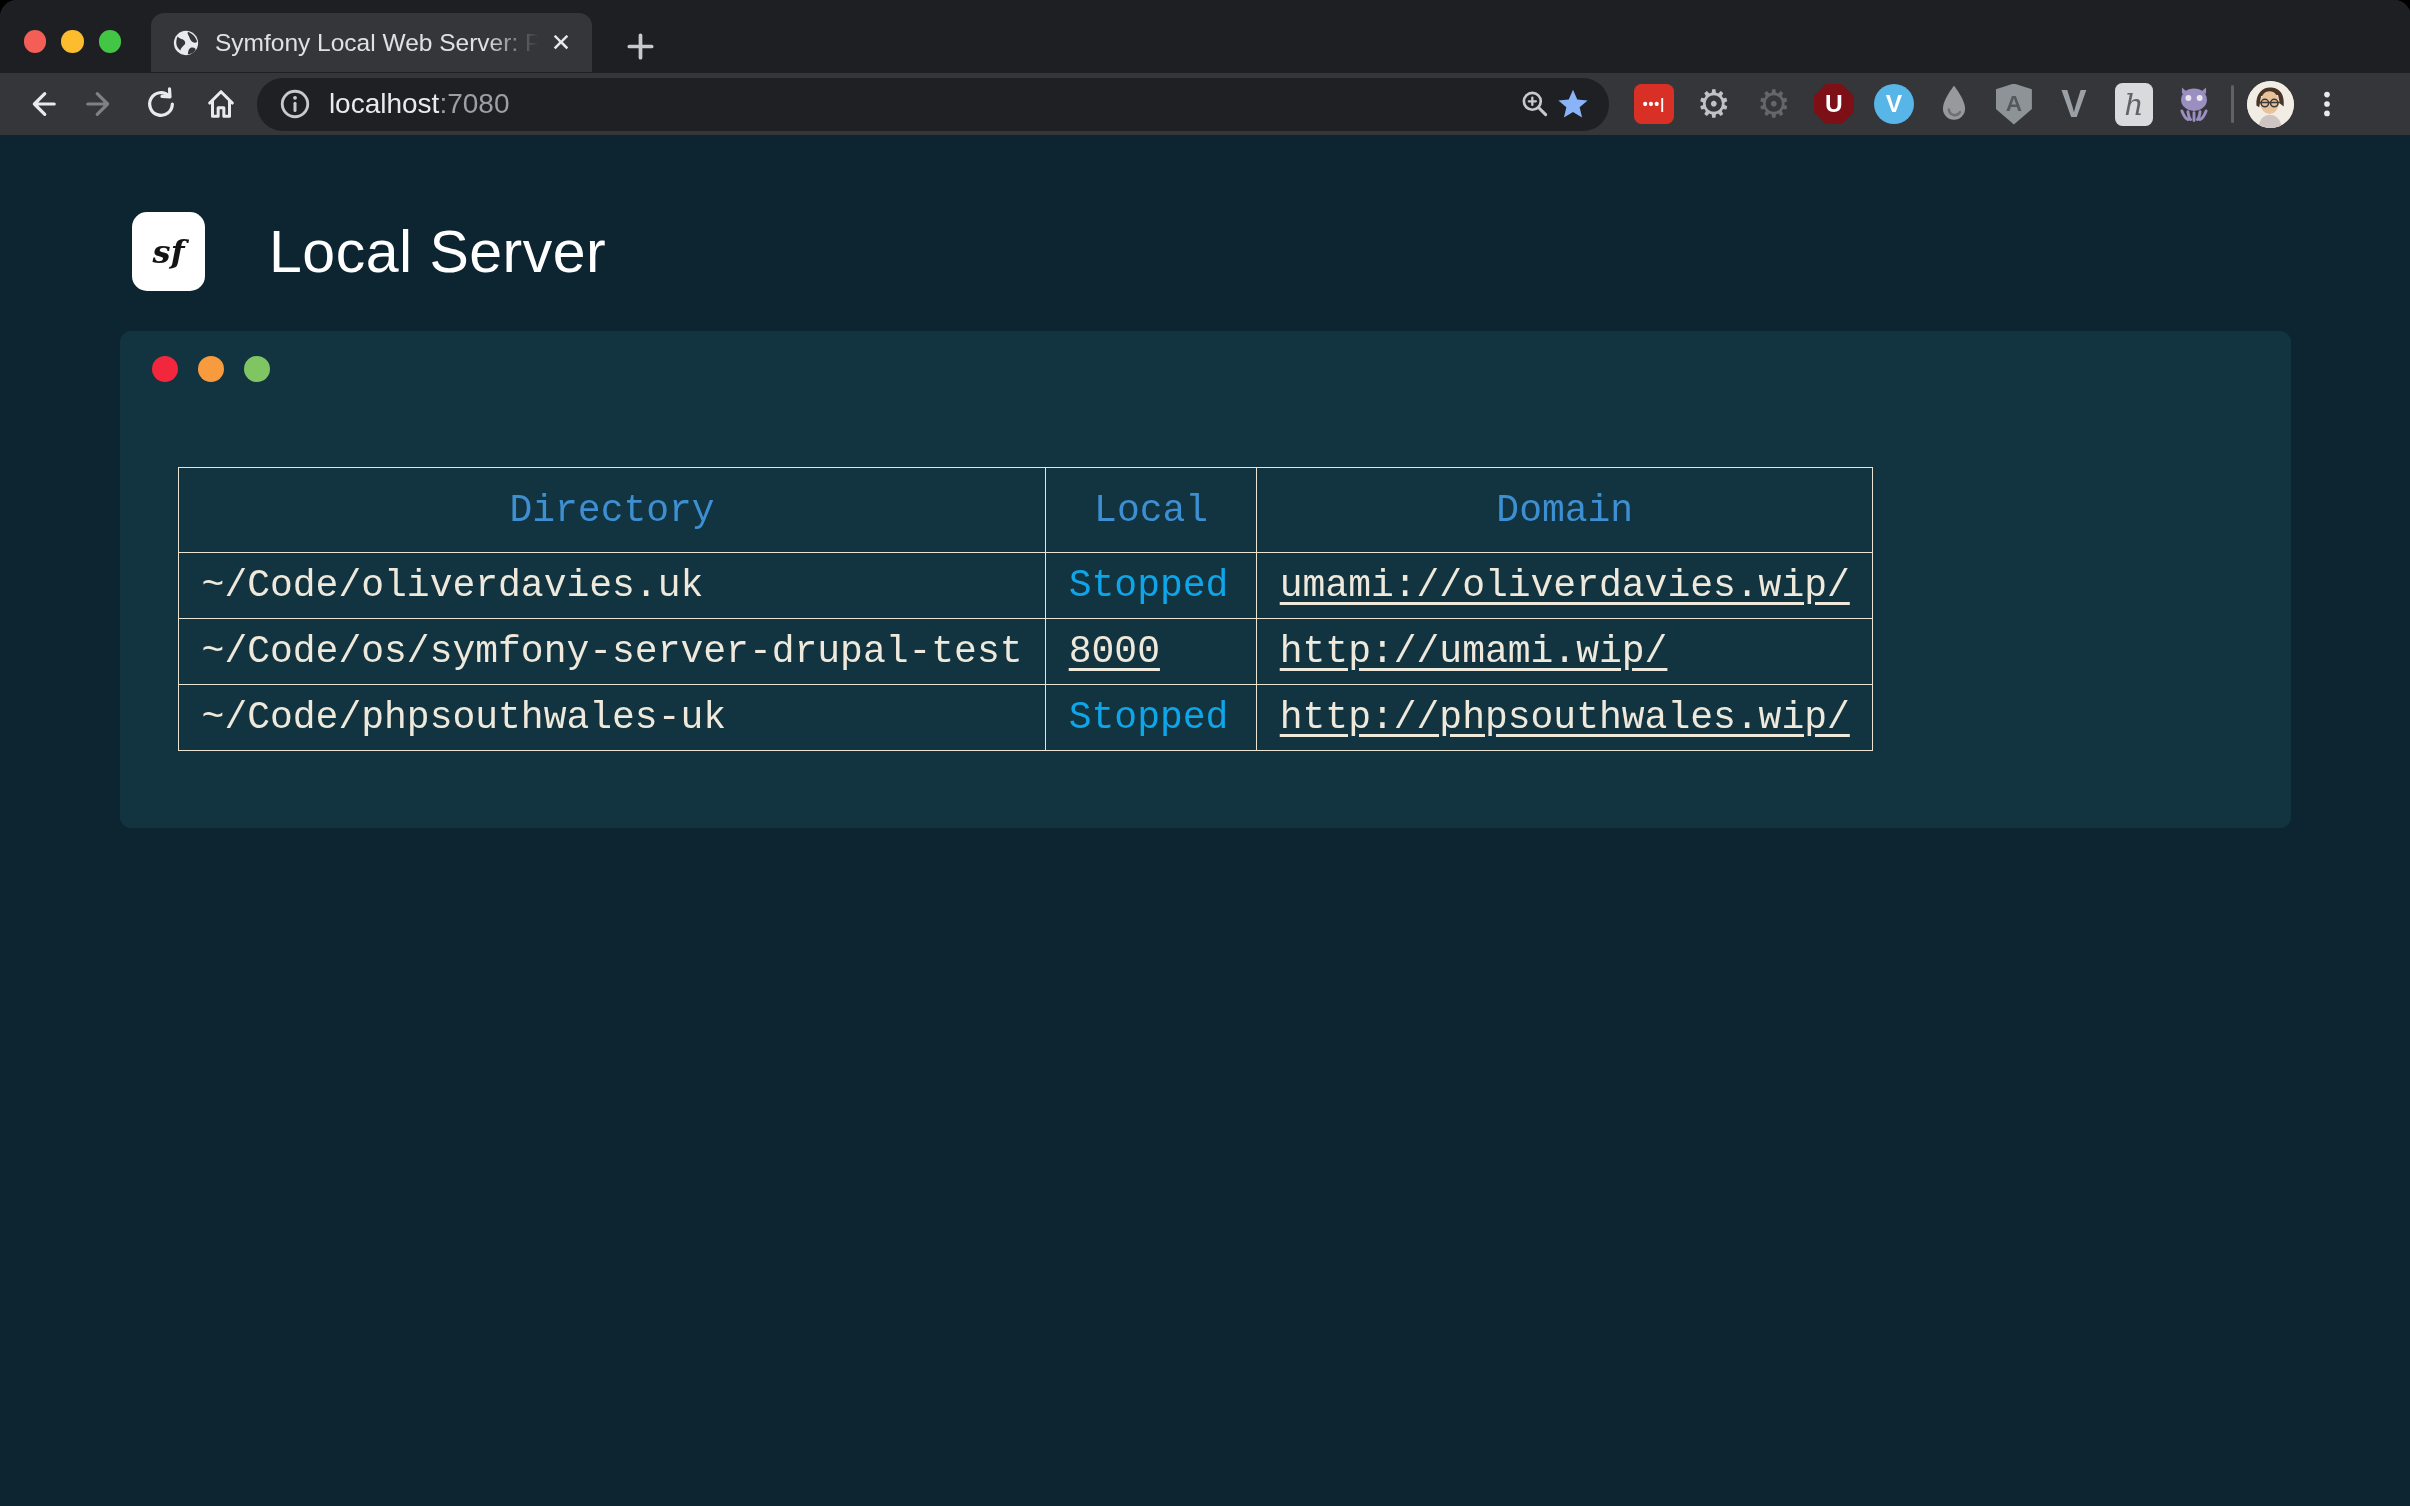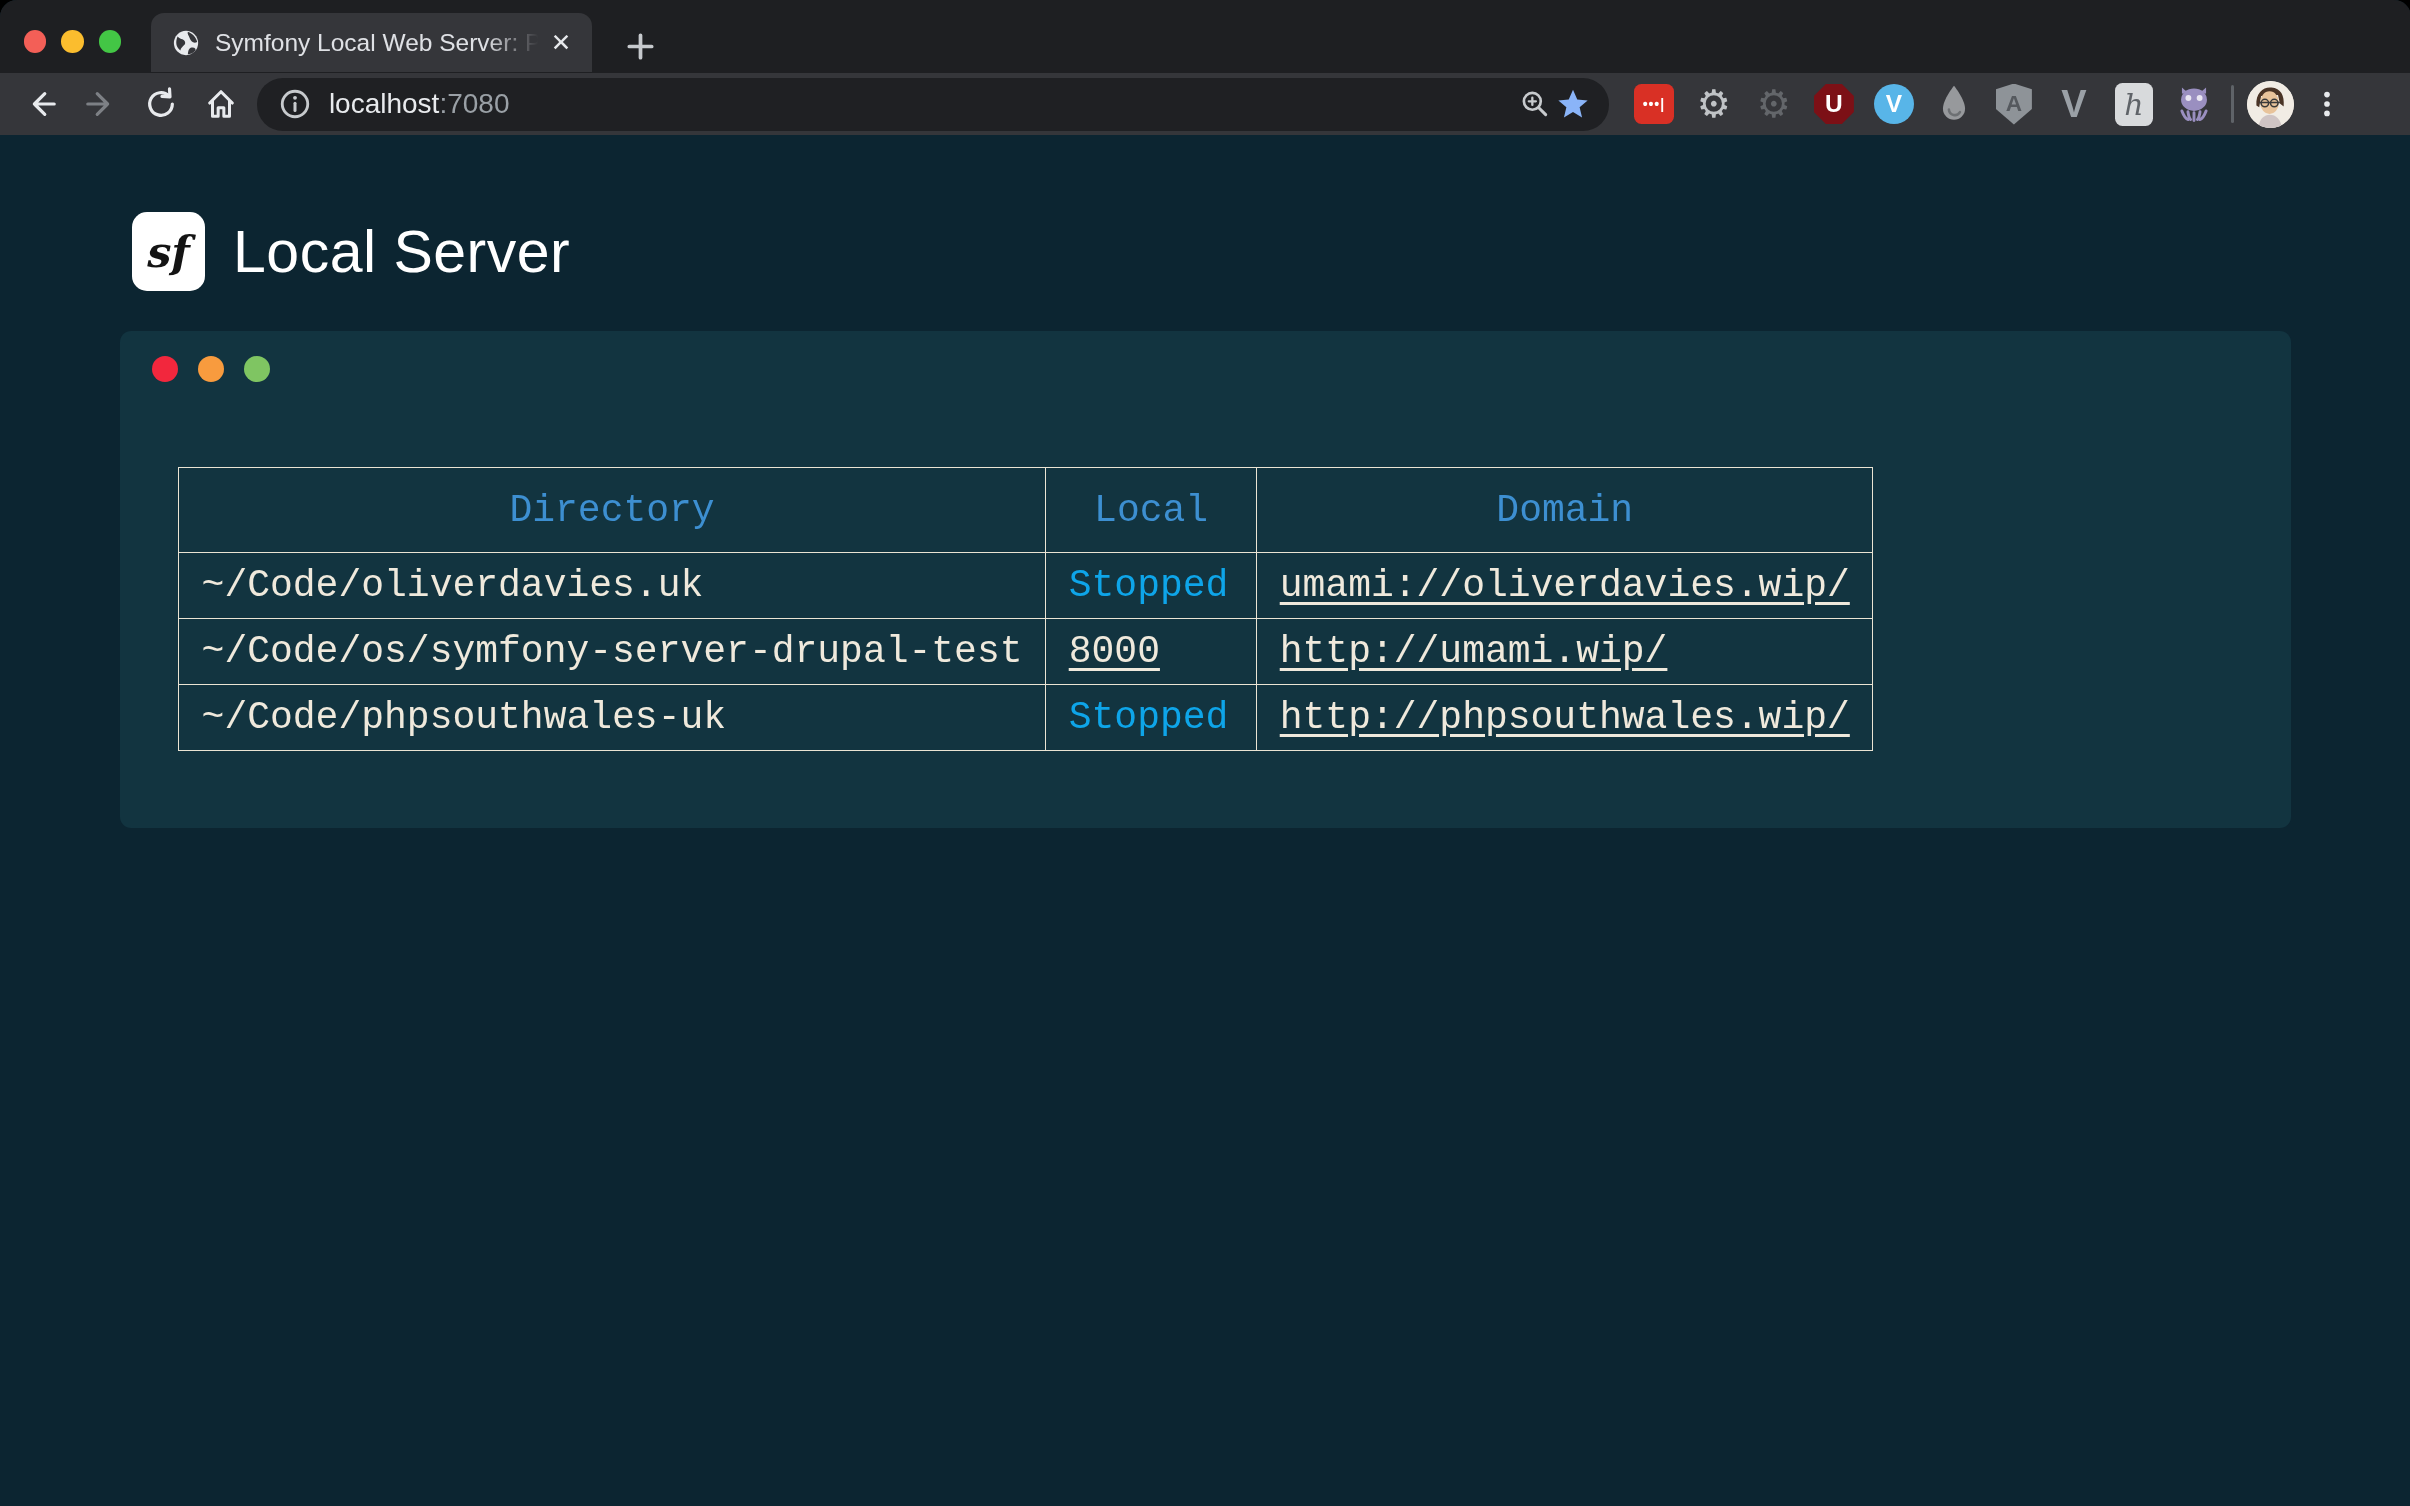--- a/index.html
+++ b/index.html
@@ -52,22 +52,22 @@
            font-style:italic; font-family:"DejaVu Serif", serif; display:flex; align-items:center; justify-content:center; }
   .toolbar-sep { width:2.8px; height:38px; background:#5f6368; border-radius:1.9px; margin:0 13px 0 7.5px; flex:0 0 auto; }
   .avatar { width:47px; height:47px; border-radius:50%; overflow:hidden; background:#f1ece4; flex:0 0 auto; }
   .kebab { width:51px; height:51px; display:flex; align-items:center; justify-content:center; flex:0 0 auto; margin-left:7.5px; }
 
   
   .page { position:relative; height:1359px; background:#0c2531; }
   .brand { position:absolute; left:132px; top:77px; display:flex; align-items:center; gap:28px; }
   .sf-logo { width:73px; height:79px; background:#ffffff; border-radius:15px; display:flex; align-items:center;
              justify-content:center; }
-  .sf-logo span { font-family:"DejaVu Serif", serif; font-style:italic; font-weight:bold; font-size:43px; color:#141414; }
-  .page-title { color:#ffffff; font-size:59px; font-weight:300; letter-spacing:0.5px; }
+  .sf-logo span { font-family:"DejaVu Serif", serif; font-style:italic; font-weight:bold; font-size:32px; color:#141414; }
+  .page-title { color:#ffffff; font-size:59px; font-weight:300; letter-spacing:0.5px;margin-left:36px; }
 
   .panel { position:absolute; left:120px; top:196px; width:2171px; height:497px; background:#123440; border-radius:11.3px; }
   .panel-dots { position:absolute; left:32px; top:24.5px; display:flex; gap:20px; }
   .panel-dots span { width:26px; height:26px; border-radius:50%; display:block; }
 
   table.servers { position:absolute; left:58px; top:136px; border-collapse:collapse; table-layout:fixed;
                   font-family:Liberation Mono, monospace; font-size:38px; }
   table.servers col.c-dir { width:863px; } table.servers col.c-port { width:211px; } table.servers col.c-dom { width:615px; }
   table.servers th, table.servers td { border:1.9px solid #eae4d4; }
   table.servers th { height:85px; color:#3d8fd1; font-weight:normal; text-align:center; }

